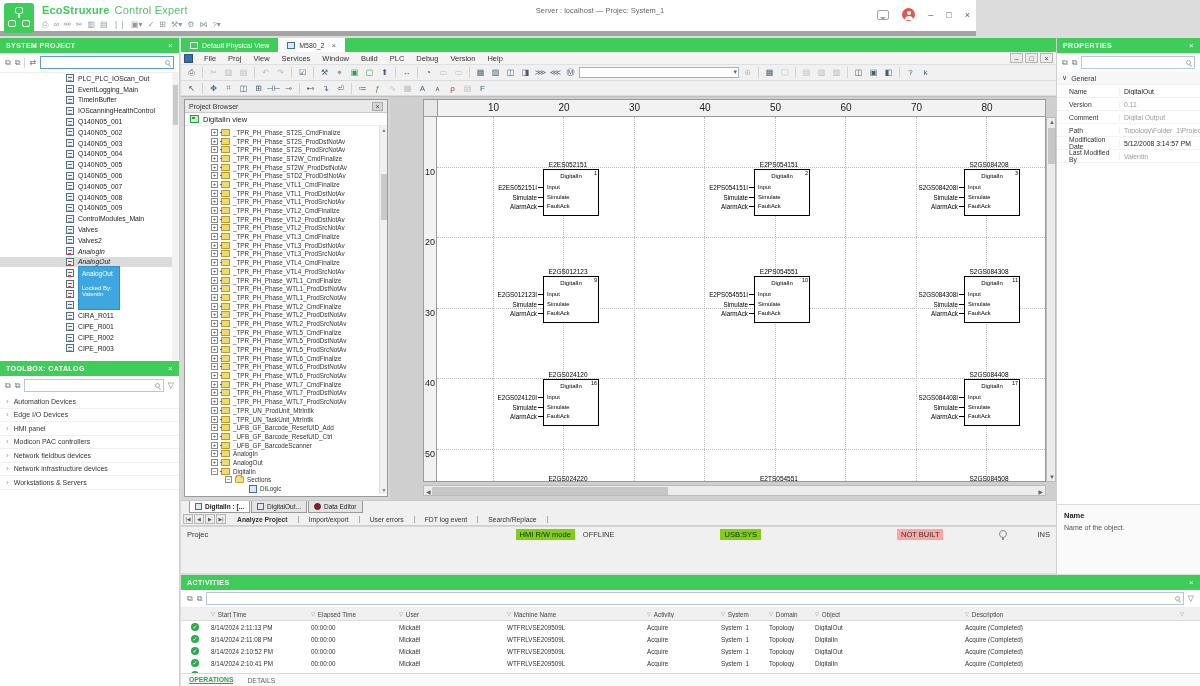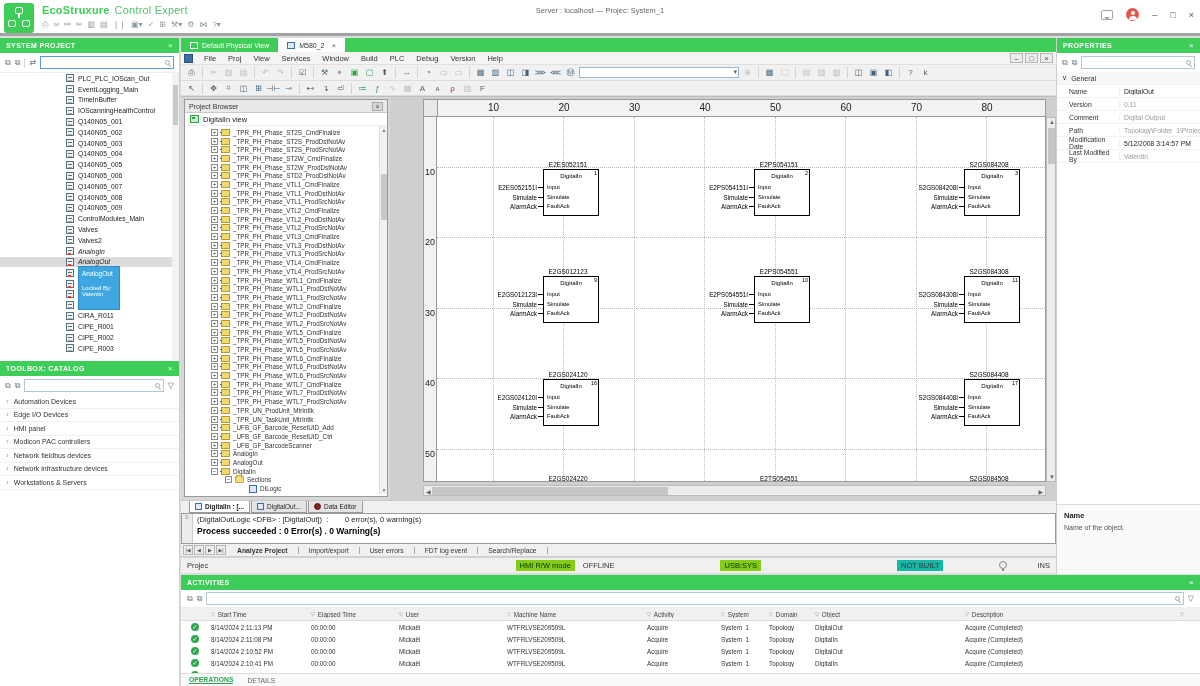--- a/index.html
+++ b/index.html
@@ -1,20 +1,20 @@
 <!DOCTYPE html>
 <html><head>
 <meta charset="utf-8">
 <style>
   * { margin:0; padding:0; box-sizing:border-box; font-family:"Liberation Sans", sans-serif; }
   html,body { width:1200px; height:686px; overflow:hidden; background:#e9e9e9; }
   #app { position:relative; width:1200px; height:686px; background:#dcdcdc; }
 
   
-  #titlebar { position:absolute; left:0; top:0; width:1200px; height:36px; background:#fff; border-bottom:3px solid #a3a3a3; }
+  #titlebar { position:absolute; left:0; top:0; width:976px; height:36px; background:#fff; border-bottom:5px solid #a3a3a3; }
   #logo { position:absolute; left:4px; top:3px; width:30px; height:30px; background:#3dcd58; border-radius:3px; }
   #logo .node { position:absolute; background:transparent; border:1.5px solid #fff; }
   #logo .n1 { left:11px; top:4px; width:8px; height:7px; border-radius:2px; }
   #logo .n2 { left:4px; top:17px; width:8px; height:7px; border-radius:2px; }
   #logo .n3 { left:18px; top:17px; width:8px; height:7px; border-radius:2px; }
   #logo .stem { position:absolute; left:14px; top:11px; width:1.5px; height:4px; background:#fff; border:none; }
   #brand { position:absolute; left:42px; top:4px; font-size:11px; color:#3dcd58; font-weight:bold; letter-spacing:.2px; }
   #brand .b2 { font-weight:normal; color:#56c271; margin-left:5px; }
   #quick-icons { position:absolute; left:42px; top:20px; display:flex; gap:5px; align-items:center; }
   #quick-icons span { font-size:8px; color:#8a9aa3; line-height:10px; }
@@ -147,21 +147,21 @@
   #out-line2 { font-size:8.5px; font-weight:bold; color:#000; margin-top:2px; }
   #output-tabs { height:13px; background:#f0f0f0; display:flex; align-items:center; padding-left:2px; border-bottom:1px solid #cfcfcf; }
   .onav { width:10px; height:10px; border:1px solid #b5b5b5; background:#ececec; font-size:5px; line-height:9px; text-align:center; color:#555; margin-right:1px; }
   .otab { font-size:6.8px; color:#333; padding:0 10px; border-right:1px solid #aaa; transform:skewX(0); }
   .otab.active { font-weight:bold; }
 
   
   #statusbar { height:15px; background:#f0f0f0; display:flex; align-items:center; font-size:7.5px; color:#333; padding:0 6px; gap:8px; border-top:1px solid #d5d5d5; }
   .badge { padding:0 4px; line-height:11px; }
   .badge.green { background:#84cc16; color:#003300; }
-  .badge.yellow { background:#14b8a6; color:#333; }
+  .badge.yellow { background:#fca5a5; color:#333; }
   .bulb { width:8px; height:8px; border:1px solid #888; border-radius:50%; position:relative; }
   .bulb::after { content:""; position:absolute; left:2px; bottom:-3px; width:2px; height:2px; background:#888; }
   #sb-spacer { flex:1; }
 
   
   #properties { position:absolute; left:1056px; top:38px; width:144px; height:536px; background:#fff; border-left:1px solid #cfcfcf; }
   #prop-general { height:13px; display:flex; align-items:center; gap:4px; font-size:7px; color:#333; padding:0 5px; background:#f7f7f7; border-bottom:1px solid #eee; }
   .prow { display:flex; height:13px; align-items:center; font-size:6.8px; border-bottom:1px solid #f2f2f2; }
   .prow .pl { width:62px; padding-left:12px; color:#333; }
   .prow .pv { flex:1; color:#222; border-left:1px solid #f0f0f0; padding-left:4px; white-space:nowrap; overflow:hidden; }
@@ -1013,27 +1013,20 @@
         <div class="dtab">
           <span class="di"></span>
           <span>DigitalOut...</span>
         </div>
         <div class="dtab">
           <span class="di red"></span>
           <span>Data Editor</span>
         </div>
       </div>
 
-    <div id="output">
-      <div id="out-gutter">≡</div>
-      <div id="out-lines">
-        <div id="out-line1">(DigitalOutLogic &lt;DFB&gt; : [DigitalOut])  :        0 error(s), 0 warning(s)</div>
-        <div id="out-line2">Process succeeded : 0 Error(s) . 0 Warning(s)</div>
-      </div>
-    </div>
     <div id="output-tabs">
         <span class="onav">|◀</span>
         <span class="onav">◀</span>
         <span class="onav">▶</span>
         <span class="onav">▶|</span>
         <span class="otab active">Analyze Project</span>
         <span class="otab">Import/export</span>
         <span class="otab">User errors</span>
         <span class="otab">FDT log event</span>
         <span class="otab">Search/Replace</span>

